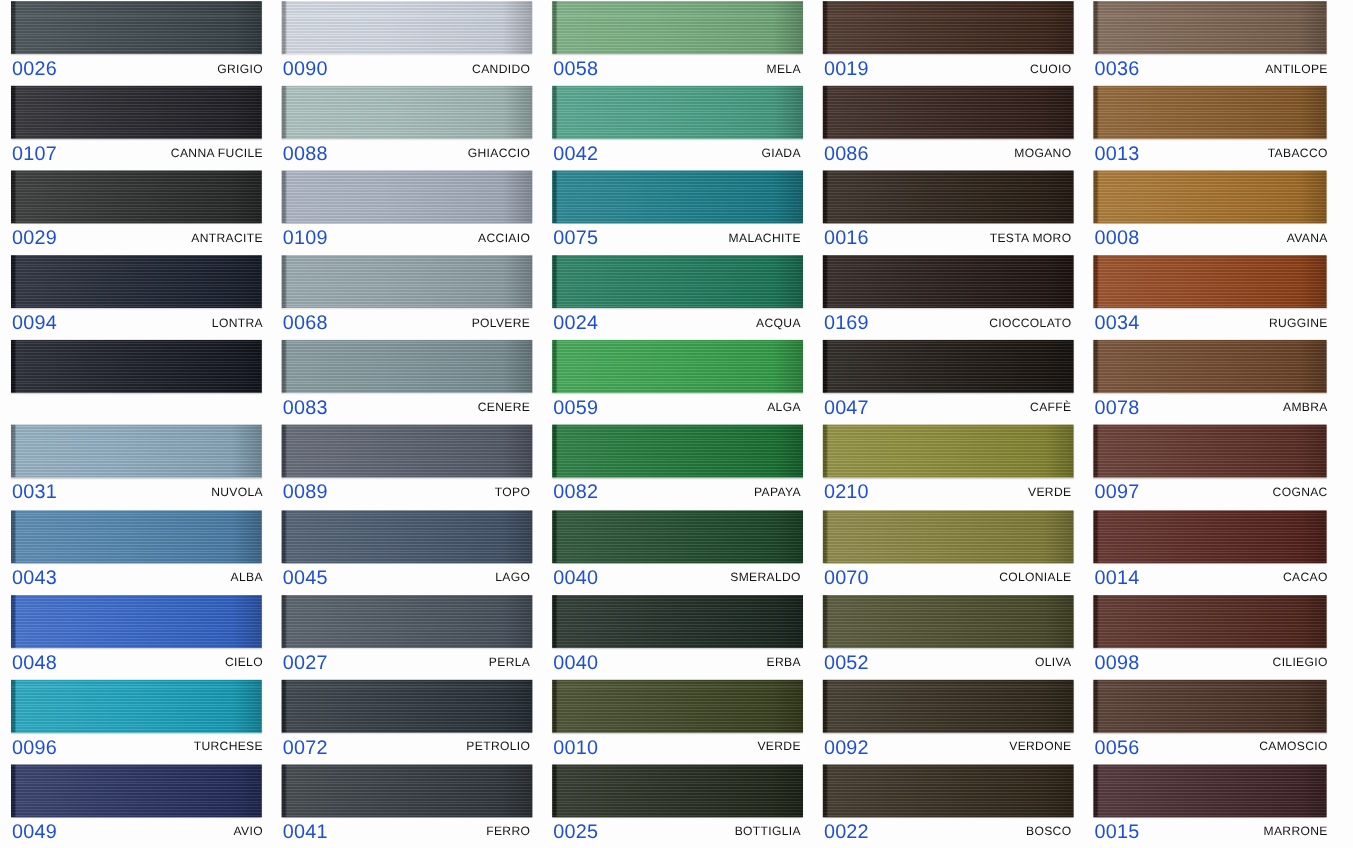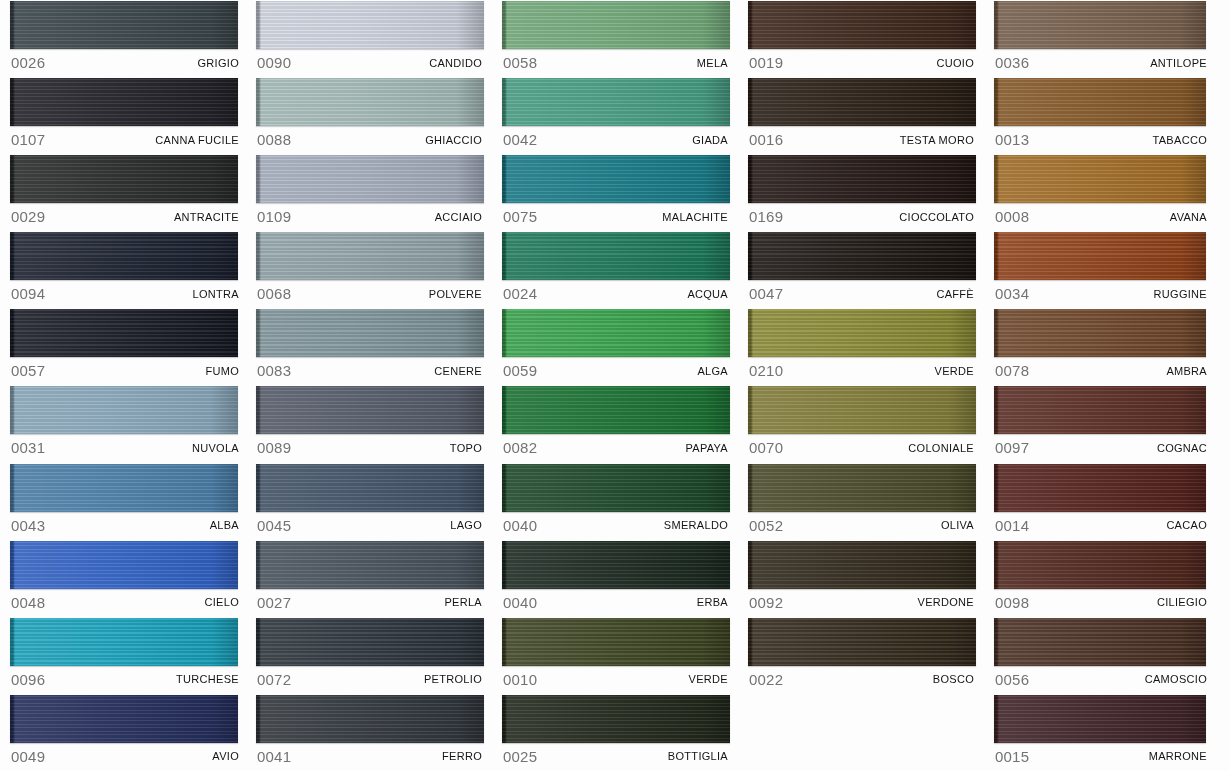--- a/index.html
+++ b/index.html
@@ -79,22 +79,22 @@
     display: flex;
     justify-content: space-between;
     align-items: center;
     height: 27px;
     padding: 0 2px 0 1px;
     font-size: 14.5px;
     color: #1b1b1b;
     letter-spacing: 0.2px;
   }
   .code {
-    font-size: 15px;
-    color: #737373;
+    font-size: 18px;
+    color: #1d4ed8;
   }
   .name {
     font-size: 11px;
     color: #141414;
     letter-spacing: 0.3px;
   }
   .col-1 .swatch, .col-1 .caption { width: 228px; }
   .col-5 .swatch { width: 212px; }
   .col-5 .caption { width: 212px; }
 </style>
@@ -126,24 +126,20 @@
       </div>
       <div class="swatch-cell">
         <div class="swatch" style="background-color: rgb(29, 34, 49);"></div>
         <div class="caption">
           <span class="code">0094</span>
           <span class="name">LONTRA</span>
         </div>
       </div>
       <div class="swatch-cell">
         <div class="swatch" style="background-color: rgb(23, 26, 36);"></div>
-        <div class="caption">
-          <span class="code">0057</span>
-          <span class="name">FUMO</span>
-        </div>
       </div>
       <div class="swatch-cell">
         <div class="swatch" style="background-color: rgb(142, 173, 192);"></div>
         <div class="caption">
           <span class="code">0031</span>
           <span class="name">NUVOLA</span>
         </div>
       </div>
       <div class="swatch-cell">
         <div class="swatch" style="background-color: rgb(79, 131, 174);"></div>
@@ -317,20 +313,27 @@
           <span class="name">BOTTIGLIA</span>
         </div>
       </div>
     </div>
     <div class="column col-4">
       <div class="swatch-cell">
         <div class="swatch" style="background-color: rgb(64, 40, 29);"></div>
         <div class="caption">
           <span class="code">0019</span>
           <span class="name">CUOIO</span>
+        </div>
+      </div>
+      <div class="swatch-cell">
+        <div class="swatch" style="background-color: rgb(51, 32, 26);"></div>
+        <div class="caption">
+          <span class="code">0086</span>
+          <span class="name">MOGANO</span>
         </div>
       </div>
       <div class="swatch-cell">
         <div class="swatch" style="background-color: rgb(43, 32, 23);"></div>
         <div class="caption">
           <span class="code">0016</span>
           <span class="name">TESTA MORO</span>
         </div>
       </div>
       <div class="swatch-cell">

